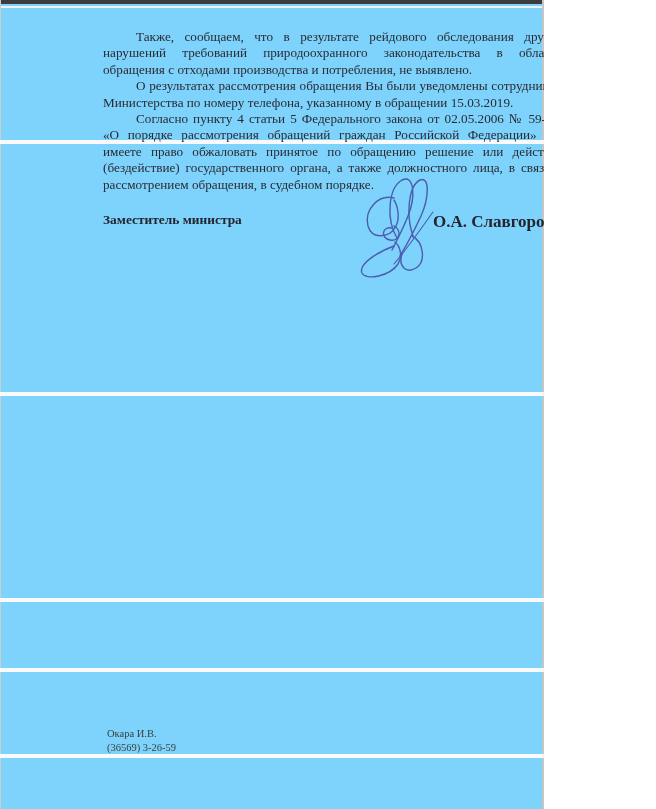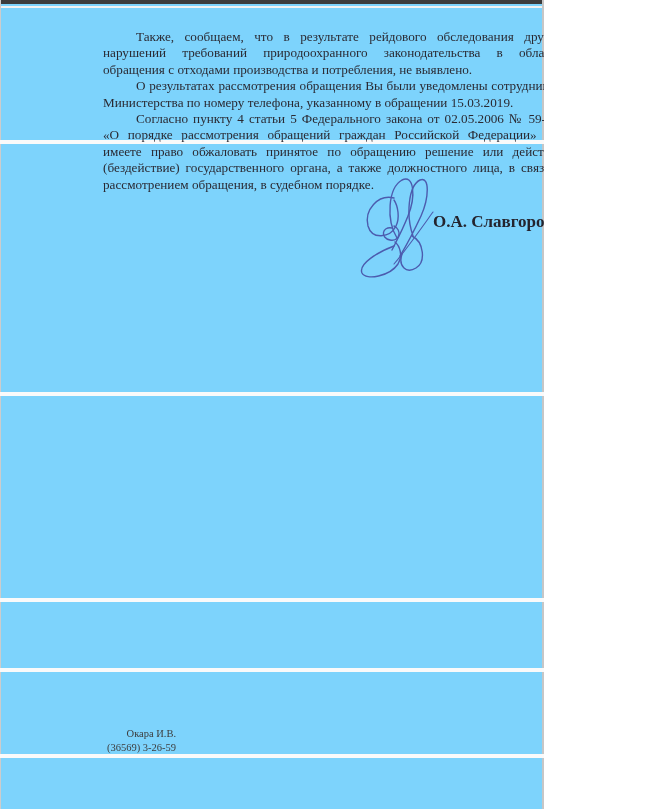--- a/index.html
+++ b/index.html
@@ -106,21 +106,21 @@
 
   
   .footer {
     position: absolute;
     left: 107px;
     top: 727px;
     font-size: 10.5px;
     line-height: 13.5px;
     color: #3d3d3d;
   }
-  .footer div { white-space: nowrap; text-align: right; }
+  .footer div { white-space: nowrap; }
 </style>
 </head>
 <body>
 
 <div class="page">
 
   <div class="scan-top-bar"></div>
   <div class="scan-top-shadow"></div>
   <div class="scan-edge-left"></div>
   <div class="scan-edge-right"></div>
@@ -130,20 +130,21 @@
   <div class="scan-streak streak-4"></div>
   <div class="scan-streak streak-5"></div>
 
   <div class="letter-body">
     <p>Также, сообщаем, что в результате рейдового обследования других нарушений требований природоохранного законодательства в области обращения с отходами производства и потребления, не выявлено.</p>
     <p>О результатах рассмотрения обращения Вы были уведомлены сотрудником Министерства по номеру телефона, указанному в обращении 15.03.2019.</p>
     <p>Согласно пункту 4 статьи 5 Федерального закона от 02.05.2006 № 59-ФЗ «О порядке рассмотрения обращений граждан Российской Федерации» Вы имеете право обжаловать принятое по обращению решение или действие (бездействие) государственного органа, а также должностного лица, в связи с рассмотрением обращения, в судебном порядке.</p>
   </div>
 
   <div class="sign-row">
+    <span class="position-title">Заместитель министра</span>
     <span class="signer-name">О.А. Славгородская</span>
   </div>
 
   <svg class="signature-svg" viewBox="0 0 90 105" fill="none" stroke="#4852a8" stroke-width="1.4" stroke-linecap="round" opacity="0.92">
 
     <path d="M47 62 C 36 44, 38 12, 52 4 C 64 -2, 66 20, 58 40 C 52 55, 46 66, 42 74"></path>
 
     <path d="M63 60 C 56 40, 58 10, 70 4 C 80 0, 79 22, 71 40 C 65 53, 56 70, 50 80"></path>
 
     <path d="M44 22 C 28 18, 14 34, 18 50 C 22 64, 40 62, 46 50 C 50 42, 48 30, 44 24"></path>

